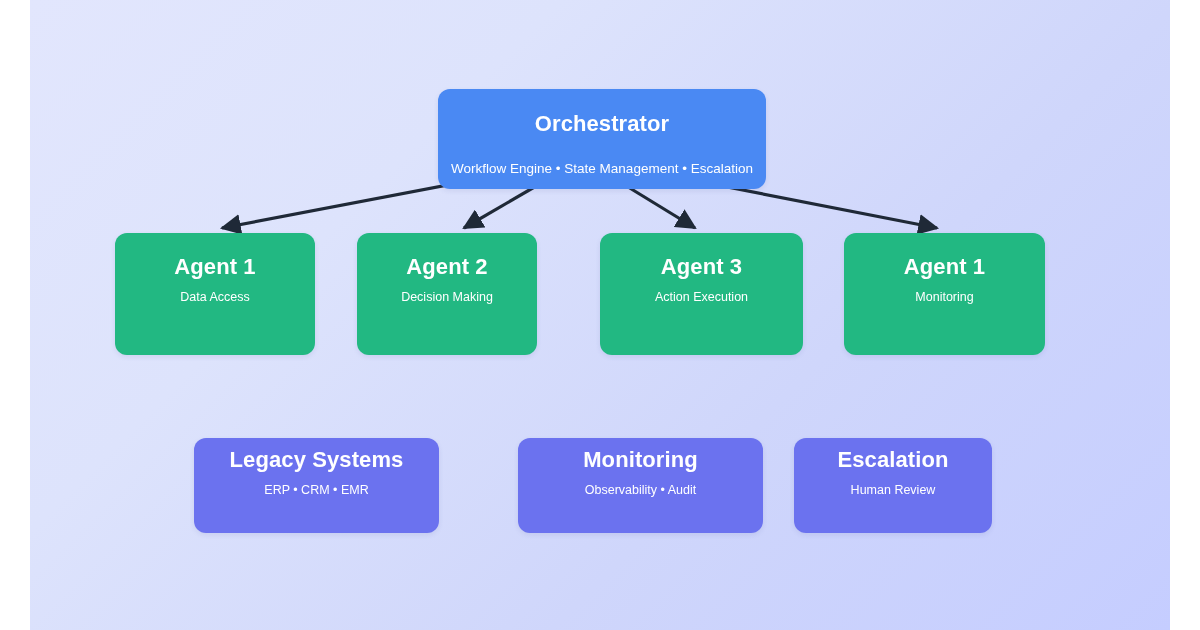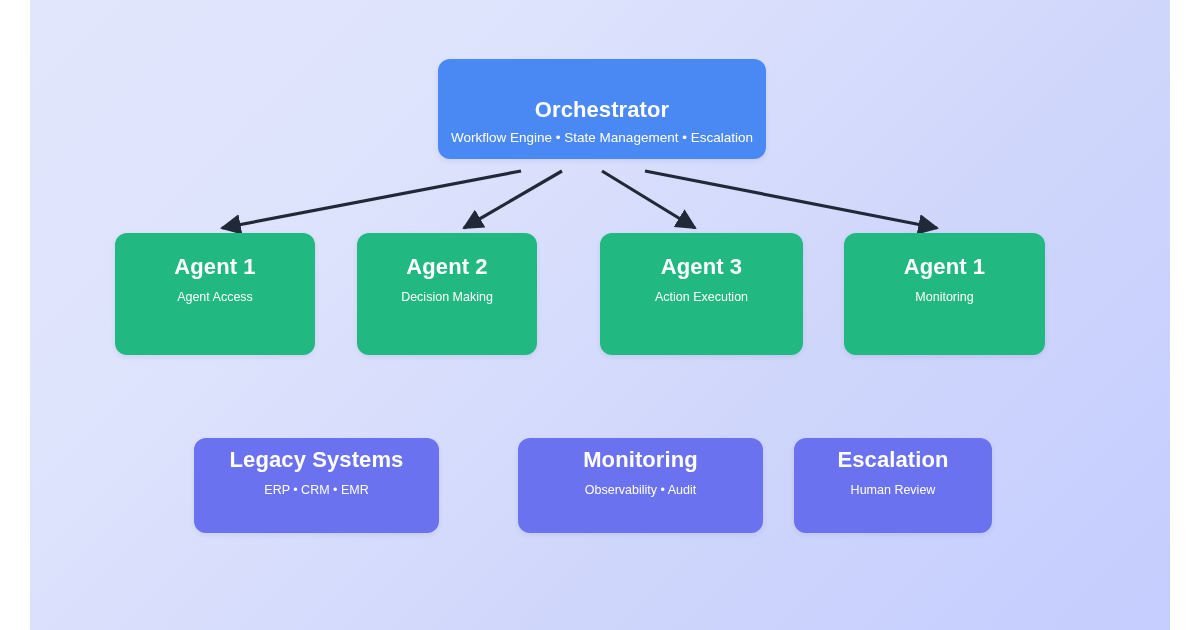--- a/index.html
+++ b/index.html
@@ -63,28 +63,28 @@
     margin-top: 11px;
     font-size: 12.5px;
     font-weight: normal;
     line-height: 1.2;
     color: #ffffff;
   }
 
   
   #node-orchestrator {
     left: 438px;
-    top: 59px;
+    top: 89px;
     width: 328px;
     height: 100px;
     background: #4a89f3;
-    padding-top: 39px;
+    padding-top: 23px;
   }
   #node-orchestrator .title { font-size: 22px; }
-  #node-orchestrator .subtitle { font-size: 13.5px; margin-top: 8px; }
+  #node-orchestrator .subtitle { font-size: 13.5px; margin-top: 25px; }
 
   
   .agent {
     top: 233px;
     height: 122px;
     background: #22b882;
   }
   #node-agent-1 { left: 115px;  width: 200px; }
   #node-agent-2 { left: 357px;  width: 180px; }
   #node-agent-3 { left: 600px;  width: 203px; }
@@ -120,21 +120,21 @@
     <line x1="645" y1="171" x2="937" y2="228" stroke="#1f2937" stroke-width="3.2" marker-end="url(#arrowhead)"></line>
   </svg>
 
   <div class="node" id="node-orchestrator">
     <div class="title">Orchestrator</div>
     <div class="subtitle">Workflow Engine • State Management • Escalation</div>
   </div>
 
   <div class="node agent" id="node-agent-1">
     <div class="title">Agent 1</div>
-    <div class="subtitle">Agent Access</div>
+    <div class="subtitle">Data Access</div>
   </div>
 
   <div class="node agent" id="node-agent-2">
     <div class="title">Agent 2</div>
     <div class="subtitle">Decision Making</div>
   </div>
 
   <div class="node agent" id="node-agent-3">
     <div class="title">Agent 3</div>
     <div class="subtitle">Action Execution</div>

